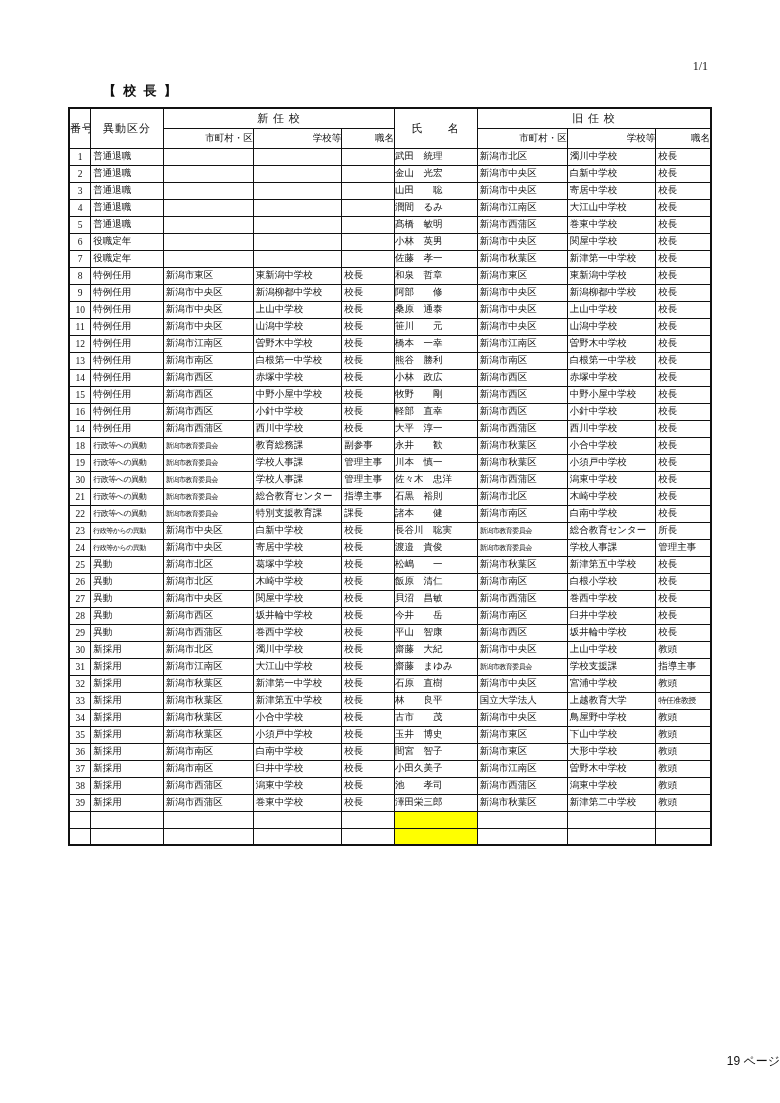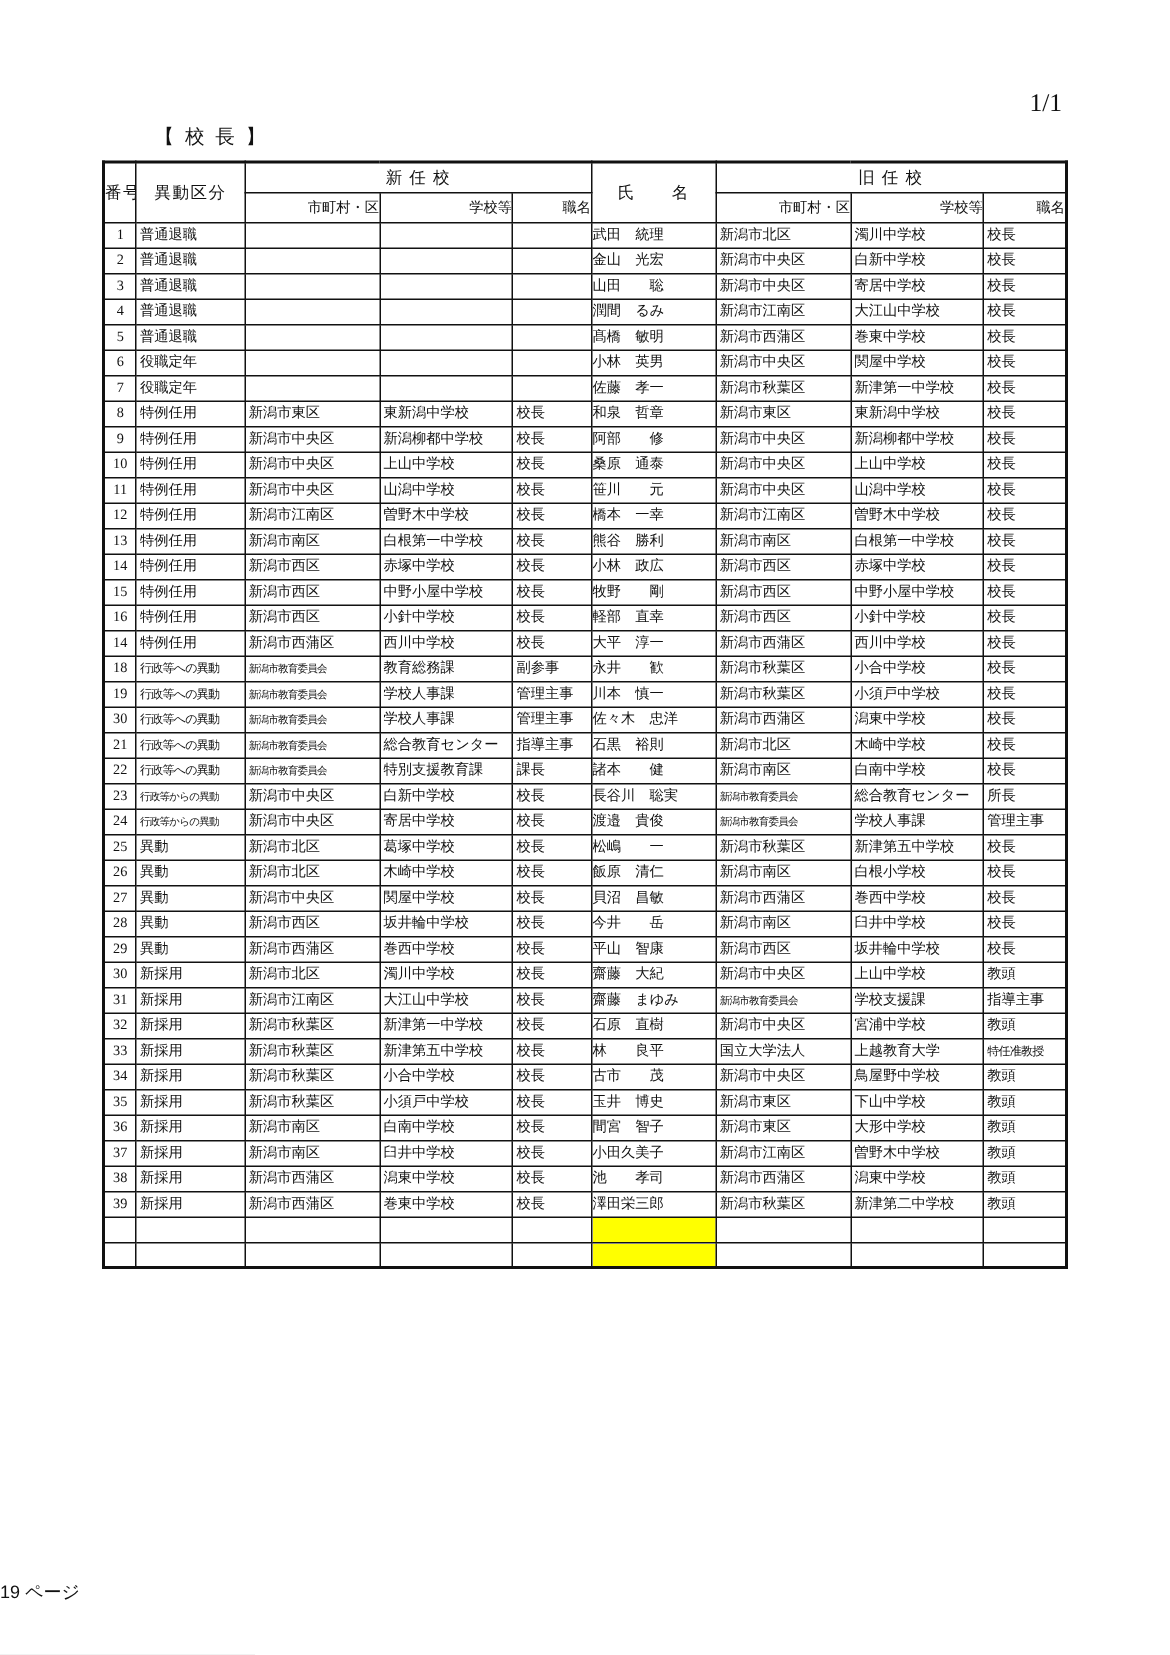--- a/index.html
+++ b/index.html
@@ -17,29 +17,29 @@
   .title {
     text-align: center;
     font-size: 14px;
     font-weight: bold;
     letter-spacing: 1px;
   }
   .page-indicator {
     position: absolute;
     top: 1px;
     right: 72px;
-    font-size: 17px;
+    font-size: 12px;
     font-weight: normal;
   }
   .section-label {
     position: absolute;
     top: 82px;
     left: 103px;
     font-size: 13px;
-    font-weight: normal;
+    font-weight: bold;
     letter-spacing: 2px;
   }
   table.roster {
     position: absolute;
     top: 107px;
     left: 68px;
     width: 644px;
     border-collapse: collapse;
     table-layout: fixed;
     border: 2px solid #111;
@@ -66,21 +66,21 @@
   }
   table.roster tbody td.num { text-align: center; padding: 0; }
   table.roster tbody td.name { text-align: left; padding: 0; }
   table.roster tbody td.small { font-size: 8px; letter-spacing: -0.5px; }
   table.roster tbody td.xsmall { font-size: 7px; letter-spacing: -0.5px; font-family: Liberation Mono, monospace; }
   .footer {
     position: absolute;
     top: 1053px;
     left: 0;
     width: 100%;
-    text-align: left;
+    text-align: right;
     font-size: 12px;
     font-family: "Liberation Sans", "DejaVu Sans", sans-serif;
   }
 </style>
 </head>
 <body>
 
 <div class="page">
 
   <div class="header-line">

